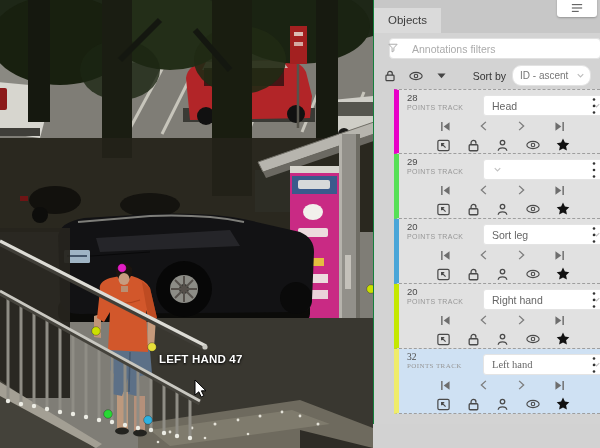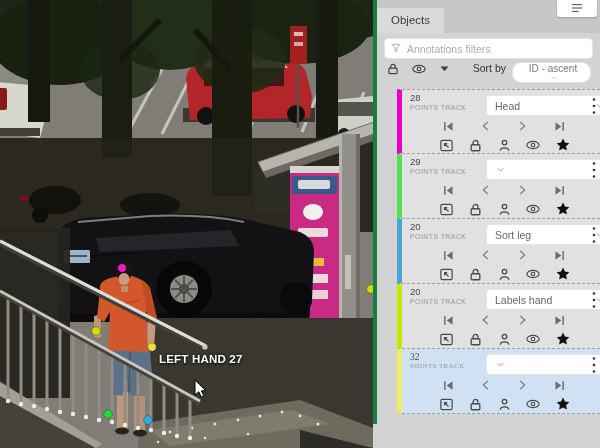--- a/index.html
+++ b/index.html
@@ -9,38 +9,38 @@
 
   
   .canvas-wrap { position:relative; width:373px; height:448px; background:#2a2924; flex:none; }
   .canvas-wrap svg.scene { display:block; }
   .overlay-label { position:absolute; left:159px; top:353px; color:#fff;
     font-size:11.5px; font-weight:700; letter-spacing:.2px; white-space:nowrap;
     text-shadow:0 1px 2px rgba(0,0,0,.85), 0 0 3px rgba(0,0,0,.6); }
 
   
   .panel { position:relative; width:227px; height:424px; background:#d3d3d3; flex:none;
-    border-left:4px solid #15803d; }
+    border-left:1px solid #15803d; }
   .tabbar { position:relative; height:33px; background:#c7c7c7; display:flex; align-items:flex-end; }
   .tab { padding:6px 14px 7px 14px; font-size:11.5px; color:#3c3c3c; cursor:default; }
   .tab.active { background:#dadada; font-weight:400; }
   .mini-box { position:absolute; right:3px; top:-4px; width:40px; height:21px; background:#fff;
     border-radius:3px; box-shadow:0 1px 2px rgba(0,0,0,.25); display:flex; align-items:flex-end; justify-content:center; padding-bottom:3px; }
 
   .filter-row { padding:5px 7px 3px 7px; }
   .filter-input { width:100%; height:21px; background:#fff; border:1px solid #e2e2e2; border-radius:4px;
-    font-size:10.5px; color:#555; padding:0 6px 0 22px; outline:none; }
+    font-size:10.5px; color:#555; padding:0 6px 0 22px; outline:none;margin-left:8px; }
   .filter-input::placeholder { color:#ababab; }
   .funnel { position:absolute; left:13px; top:42px; }
 
-  .controls-row { height:27px; display:flex; align-items:flex-start; padding:0 9px; }
+  .controls-row { height:27px; display:flex; align-items:center; padding:0 9px; }
   .ctl-icon { margin-right:11px; display:flex; align-items:center; }
   .sort-label { margin-left:auto; font-size:10.5px; color:#333; margin-right:6px; }
   .sort-select { width:79px; height:21px; background:#fff; border:1px solid #e2e2e2; border-radius:9px;
-    display:flex; align-items:center; font-size:10px; color:#777; padding:0 4px 0 7px;flex-direction:column; }
+    display:flex; align-items:center; font-size:10px; color:#777; padding:0 4px 0 7px; }
   .sort-select span { flex:1; }
 
   .obj-list { }
   .obj-item { position:relative; margin-left:20px; height:65px; background:#e1e1e1;
     border-left:5px solid #888; border-bottom:1px dashed #9e9e9e; padding-top:3px; }
   .obj-item:first-child { border-top:1px dashed #9e9e9e; }
   .obj-item.selected { background:#cfe1f3; }
   .row1 { position:relative; height:24px; }
   .idblock { position:absolute; left:8px; top:0; }
   .oid { font-size:9.5px; color:#4a4a4a; line-height:10px; }
@@ -267,21 +267,21 @@
           <circle cx="152" cy="347" r="4.3" fill="#e8df3a" stroke="rgba(0,0,0,0.35)" stroke-width="0.8"></circle>
           <circle cx="108" cy="414" r="4.3" fill="#28d834" stroke="rgba(0,0,0,0.35)" stroke-width="0.8"></circle>
           <circle cx="148" cy="420" r="4.3" fill="#2fb1e0" stroke="rgba(0,0,0,0.35)" stroke-width="0.8"></circle>
           <circle cx="371" cy="289" r="4.3" fill="#cbe000" stroke="rgba(0,0,0,0.35)" stroke-width="0.8"></circle>
         </g>
 
       <g transform="translate(195,380)">
         <polygon points="0,0 0,15 3.8,11.8 6.2,17 8.8,15.7 6.4,10.8 11,10.8" fill="#fff" stroke="#000" stroke-width="1"></polygon>
       </g>
     </svg>
-    <div class="overlay-label">LEFT HAND 27</div>
+    <div class="overlay-label">LEFT HAND 47</div>
   </div>
 
   <div class="panel">
     <div class="tabbar">
       <div class="tab active">Objects</div>
       <div class="mini-box">
         <svg width="14" height="12" viewBox="0 0 16 14">
           <g stroke="#666" stroke-width="1.4">
               <path d="M2 3 h12"></path>
               <path d="M2 7 h12"></path>
@@ -502,21 +502,21 @@
     </div>
   </div>
 
   <div class="obj-item" style="border-left-color: rgb(196, 232, 0);">
     <div class="row1">
       <div class="idblock">
         <div class="oid">20</div>
         <div class="otype">POINTS TRACK</div>
       </div>
       <div class="label-select">
-        <span>Labels hand</span>
+        <span>Right hand</span>
         <svg width="11" height="11" viewBox="0 0 16 16">
           <path d="M4 6 l4 4 4 -4" fill="none" stroke="#c2c2c2" stroke-width="1.7"></path>
         </svg>
       </div>
       <svg class="kebab" width="8" height="20" viewBox="0 0 8 20">
         <g fill="#333">
                 <circle cx="4" cy="3.5" r="1.3"></circle>
                 <circle cx="4" cy="10" r="1.3"></circle>
                 <circle cx="4" cy="16.5" r="1.3"></circle>
               </g>
@@ -561,20 +561,21 @@
     </div>
   </div>
 
   <div class="obj-item selected" style="border-left-color: rgb(239, 236, 106); background: rgb(207, 225, 243); font-family: Liberation Serif, serif;">
     <div class="row1">
       <div class="idblock">
         <div class="oid">32</div>
         <div class="otype">POINTS TRACK</div>
       </div>
       <div class="label-select">
+        <span>Left hand</span>
         <svg width="11" height="11" viewBox="0 0 16 16">
           <path d="M4 6 l4 4 4 -4" fill="none" stroke="#c2c2c2" stroke-width="1.7"></path>
         </svg>
       </div>
       <svg class="kebab" width="8" height="20" viewBox="0 0 8 20">
         <g fill="#333">
                 <circle cx="4" cy="3.5" r="1.3"></circle>
                 <circle cx="4" cy="10" r="1.3"></circle>
                 <circle cx="4" cy="16.5" r="1.3"></circle>
               </g>

